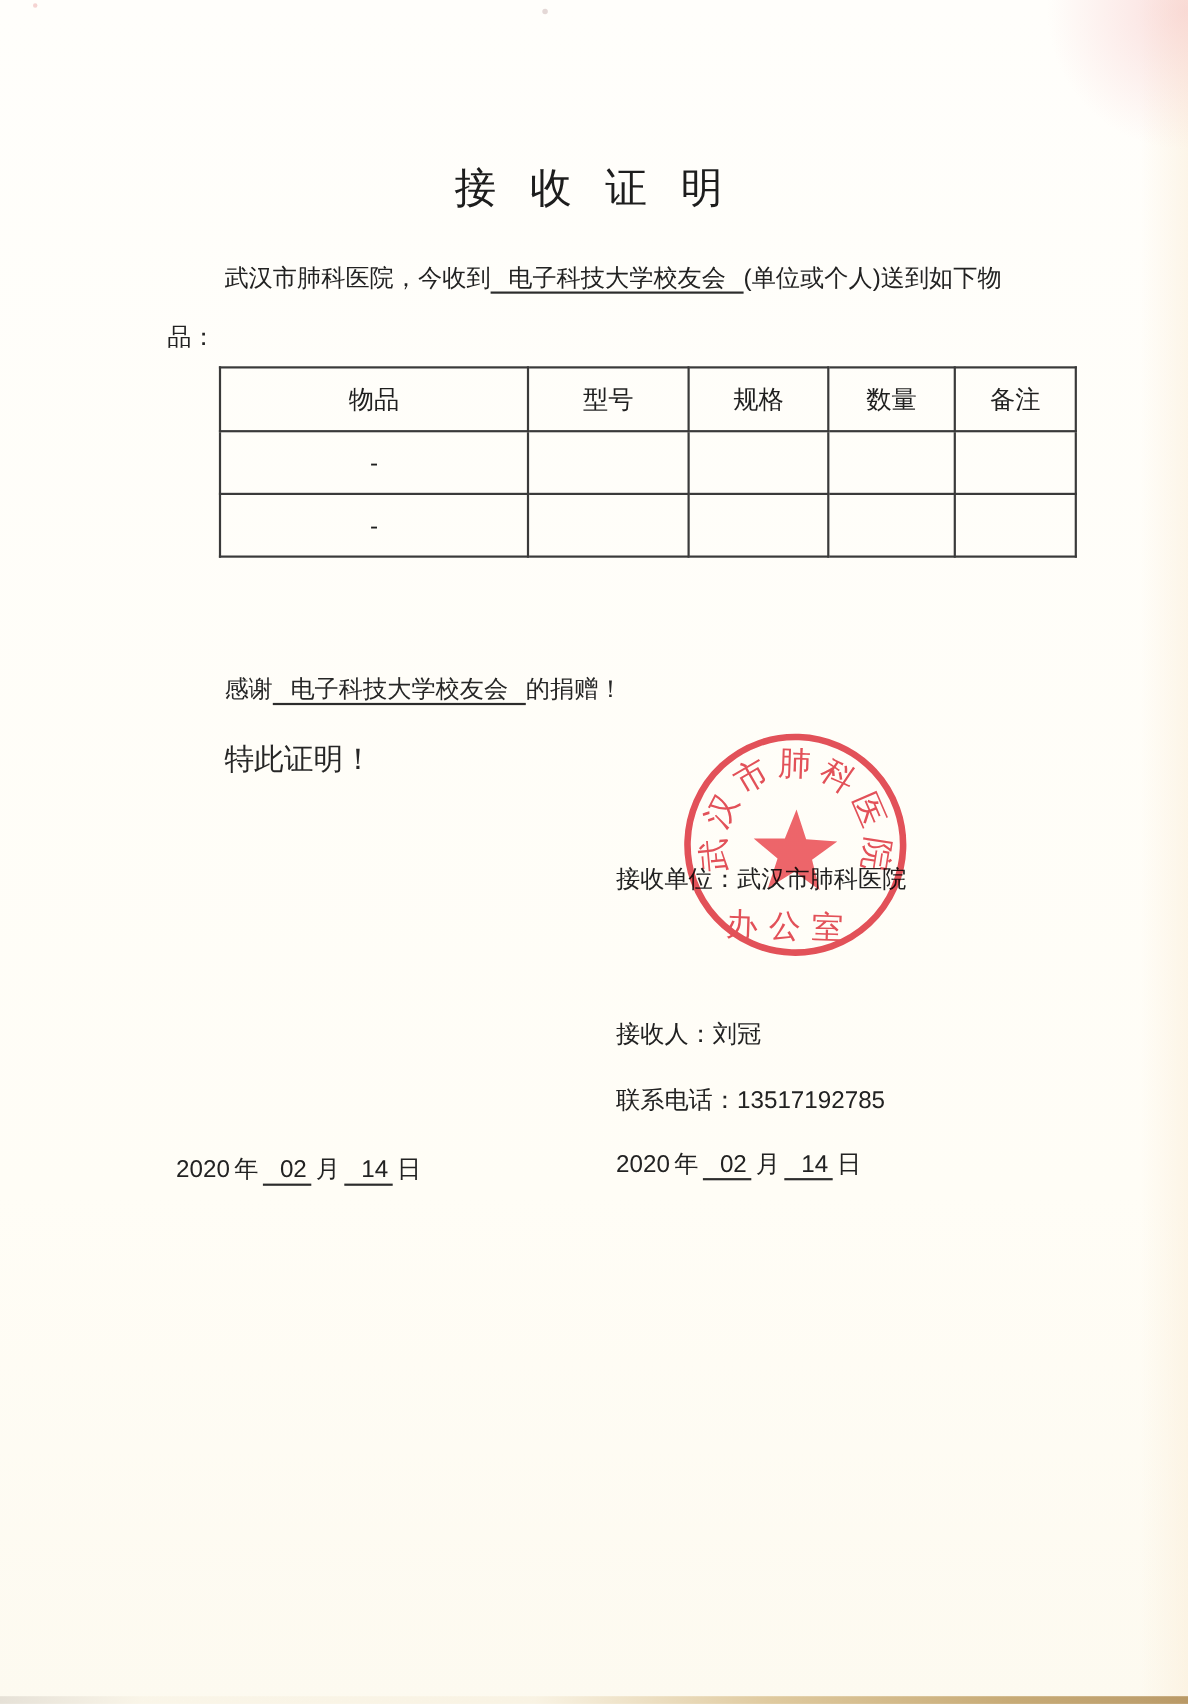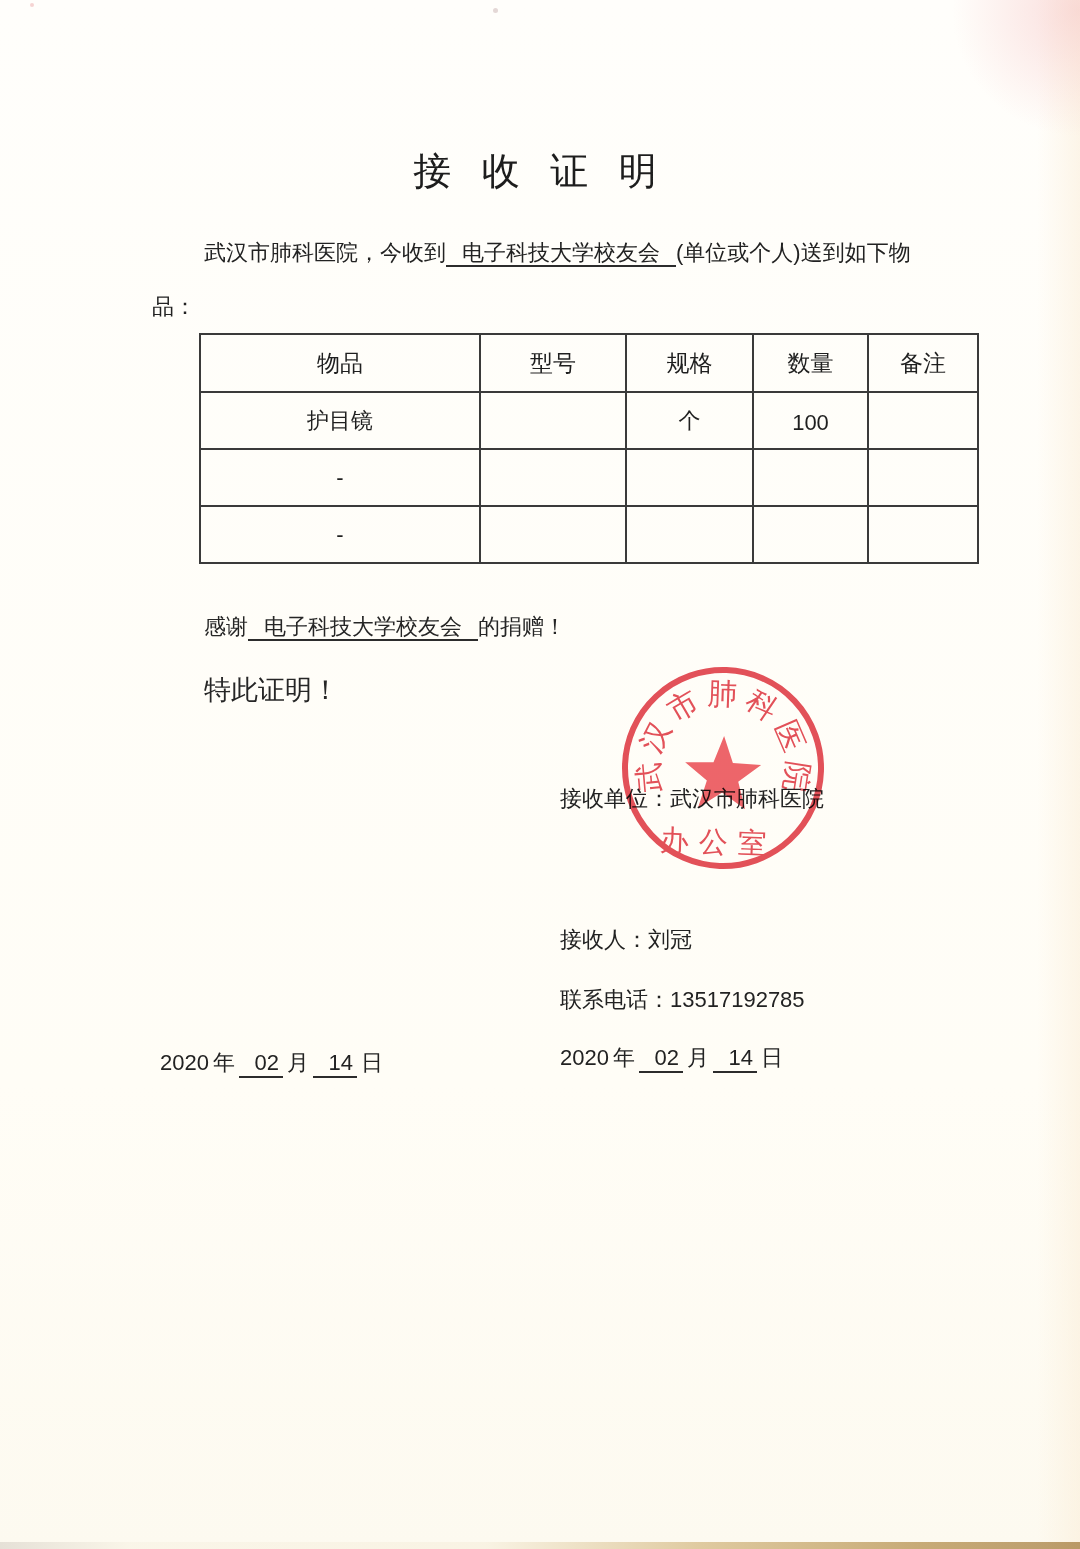--- a/index.html
+++ b/index.html
@@ -138,27 +138,20 @@
       <tr>
         <th>物品</th>
         <th>型号</th>
         <th>规格</th>
         <th>数量</th>
         <th>备注</th>
       </tr>
     </thead>
     <tbody>
       <tr>
-        <td>护目镜</td>
-        <td></td>
-        <td>个</td>
-        <td class="qty-top">100</td>
-        <td></td>
-      </tr>
-      <tr>
         <td>-</td>
         <td></td>
         <td></td>
         <td></td>
         <td></td>
       </tr>
       <tr>
         <td>-</td>
         <td></td>
         <td></td>

